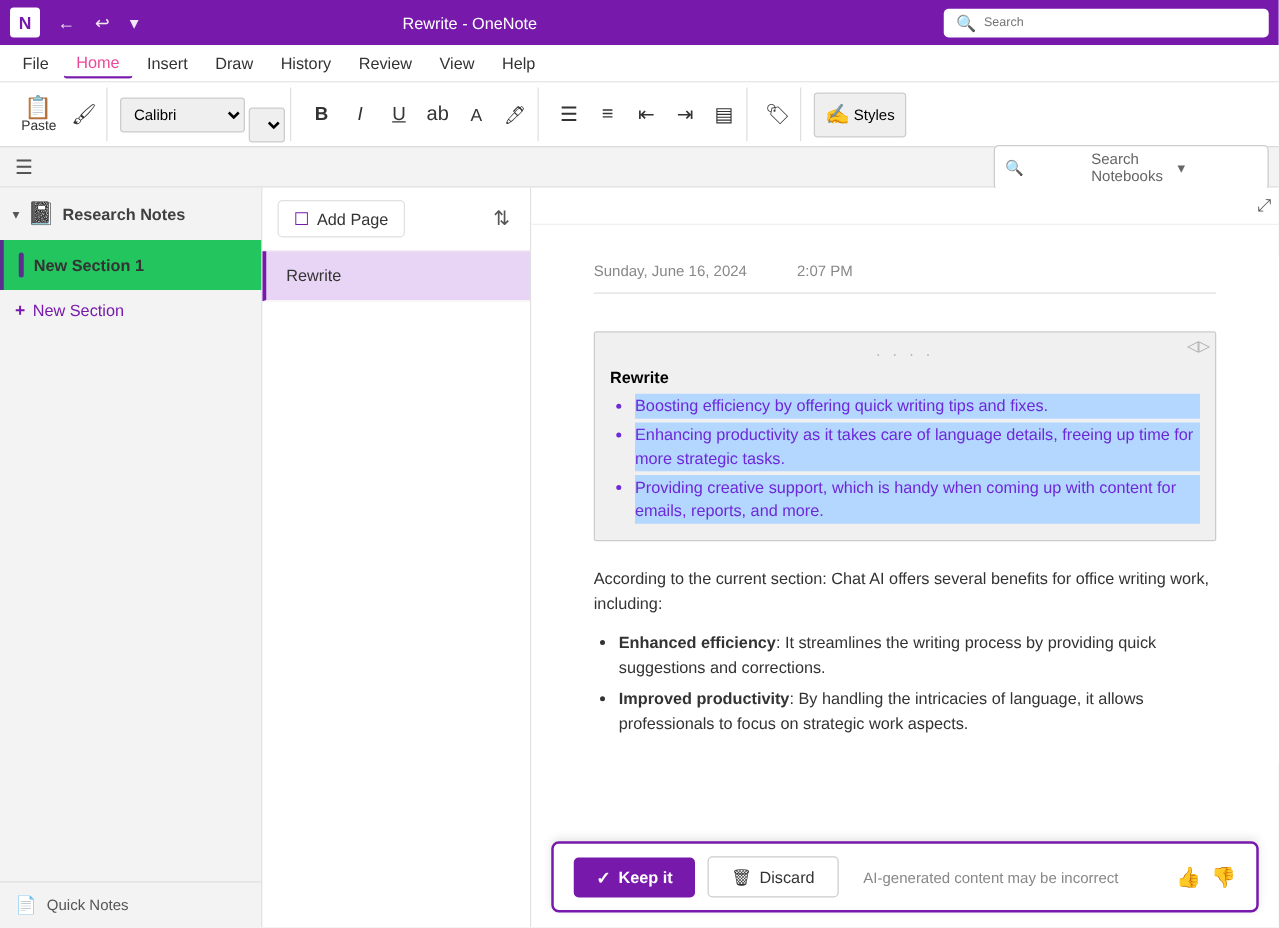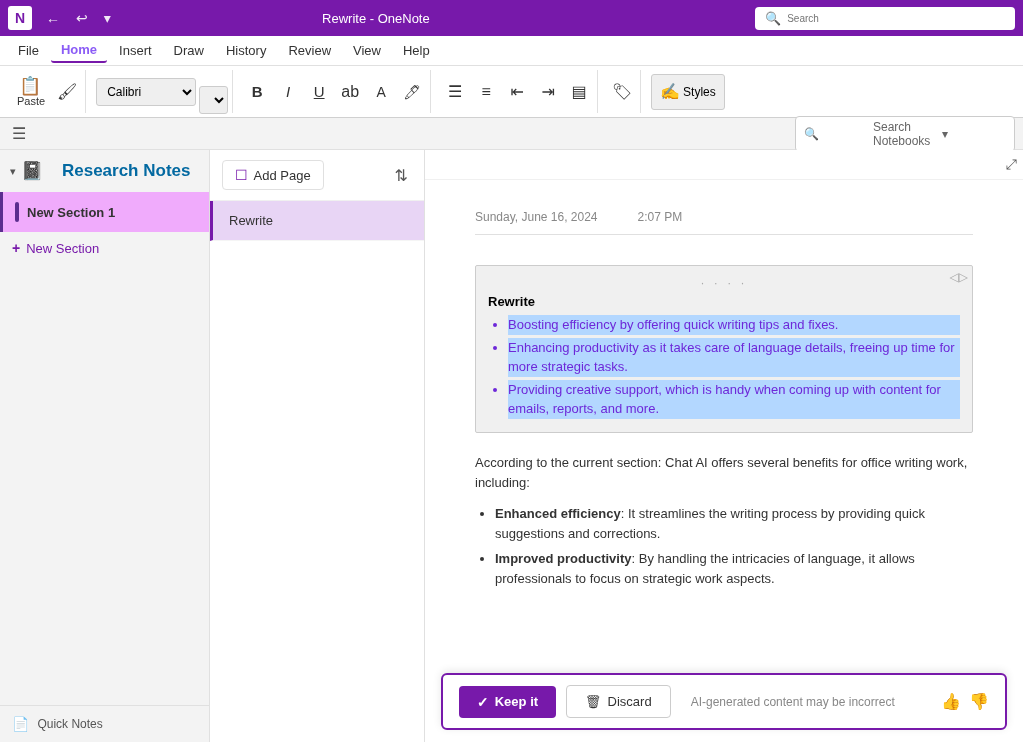--- a/index.html
+++ b/index.html
@@ -11,21 +11,21 @@
     .title-bar-controls { display: flex; gap: 4px; align-items: center; }
     .title-bar-btn { background: none; border: none; color: white; cursor: pointer; font-size: 14px; padding: 2px 6px; border-radius: 3px; opacity: 0.9; }
     .title-bar-title { color: white; font-size: 13px; flex: 1; text-align: center; margin-left: -120px; }
     .title-search { display: flex; align-items: center; background: white; border-radius: 4px; padding: 4px 10px; gap: 6px; width: 260px; margin-left: auto; }
     .title-search input { border: none; outline: none; font-size: 10px; width: 200px; color: #333; }
     .search-icon-sm { color: #888; font-size: 13px; }
 
     
     .menu-bar { display: flex; align-items: center; background: white; height: 30px; padding: 0 8px; border-bottom: 1px solid #e0e0e0; gap: 2px; }
     .menu-item { padding: 4px 10px; font-size: 13px; cursor: pointer; border-radius: 3px; color: #333; }
-    .menu-item.active { font-weight: bold; border-bottom: 2px solid #7719aa; color: #8b5cf6; }
+    .menu-item.active { font-weight: normal; border-bottom: 2px solid #7719aa; color: #ec4899; }
 
     
     .ribbon { display: flex; align-items: center; background: white; height: 52px; padding: 4px 8px; border-bottom: 1px solid #d0d0d0; gap: 6px; }
     .ribbon-group { display: flex; align-items: center; gap: 3px; padding: 0 4px; border-right: 1px solid #e0e0e0; height: 100%; }
     .ribbon-group:last-child { border-right: none; }
     .ribbon-btn { display: flex; flex-direction: column; align-items: center; justify-content: center; padding: 3px 5px; cursor: pointer; border-radius: 3px; font-size: 11px; min-width: 28px; height: 44px; border: none; background: none; color: #333; }
     .ribbon-btn .icon { font-size: 18px; line-height: 1; }
     .ribbon-btn-sm { display: flex; align-items: center; justify-content: center; width: 28px; height: 28px; cursor: pointer; border-radius: 3px; border: none; background: none; font-size: 16px; color: #333; }
     .font-select { border: 1px solid #ccc; border-radius: 3px; padding: 3px 6px; font-size: 12px; height: 28px; width: 100px; }
     .font-size-select { border: 1px solid #ccc; border-radius: 3px; padding: 3px 4px; font-size: 12px; height: 28px; width: 29px; margin-top: 17px; }
@@ -43,22 +43,22 @@
     .dropdown-arrow { font-size: 10px; color: #555; }
 
     
     .main { display: flex; flex: 1; overflow: hidden; }
 
     
     .sidebar { width: 210px; background: #f3f3f3; border-right: 1px solid #e0e0e0; display: flex; flex-direction: column; flex-shrink: 0; }
     .notebook-header { display: flex; align-items: center; padding: 10px 10px; gap: 6px; cursor: pointer; }
     .chevron-down { font-size: 11px; color: #555; }
     .notebook-icon { font-size: 18px; }
-    .notebook-title { font-size: 17px; font-weight: 600; color: #0369a1; margin-left: 12px; }
-    .section-item { display: flex; align-items: center; padding: 10px 12px; gap: 8px; cursor: pointer; background: #f0abfc; border-left: 3px solid #5b2d8e; margin: 0; }
+    .notebook-title { font-size: 13px; font-weight: 600; color: #404040; }
+    .section-item { display: flex; align-items: center; padding: 10px 12px; gap: 8px; cursor: pointer; background: #22c55e; border-left: 3px solid #5b2d8e; margin: 0; }
     .section-indicator { width: 4px; height: 20px; border-radius: 2px; background: #5b2d8e; }
     .section-title { font-size: 13px; font-weight: 600; color: #333; }
     .new-section { display: flex; align-items: center; padding: 8px 12px; gap: 6px; cursor: pointer; color: #7719aa; font-size: 13px; }
     .plus-icon { font-size: 14px; font-weight: bold; }
     .sidebar-footer { margin-top: auto; padding: 10px 12px; display: flex; align-items: center; gap: 8px; cursor: pointer; border-top: 1px solid #e0e0e0; }
     .quick-notes-icon { font-size: 14px; color: #555; }
     .quick-notes-label { font-size: 12px; color: #555; }
 
     
     .pages-panel { width: 215px; background: white; border-right: 1px solid #e0e0e0; display: flex; flex-direction: column; flex-shrink: 0; }

